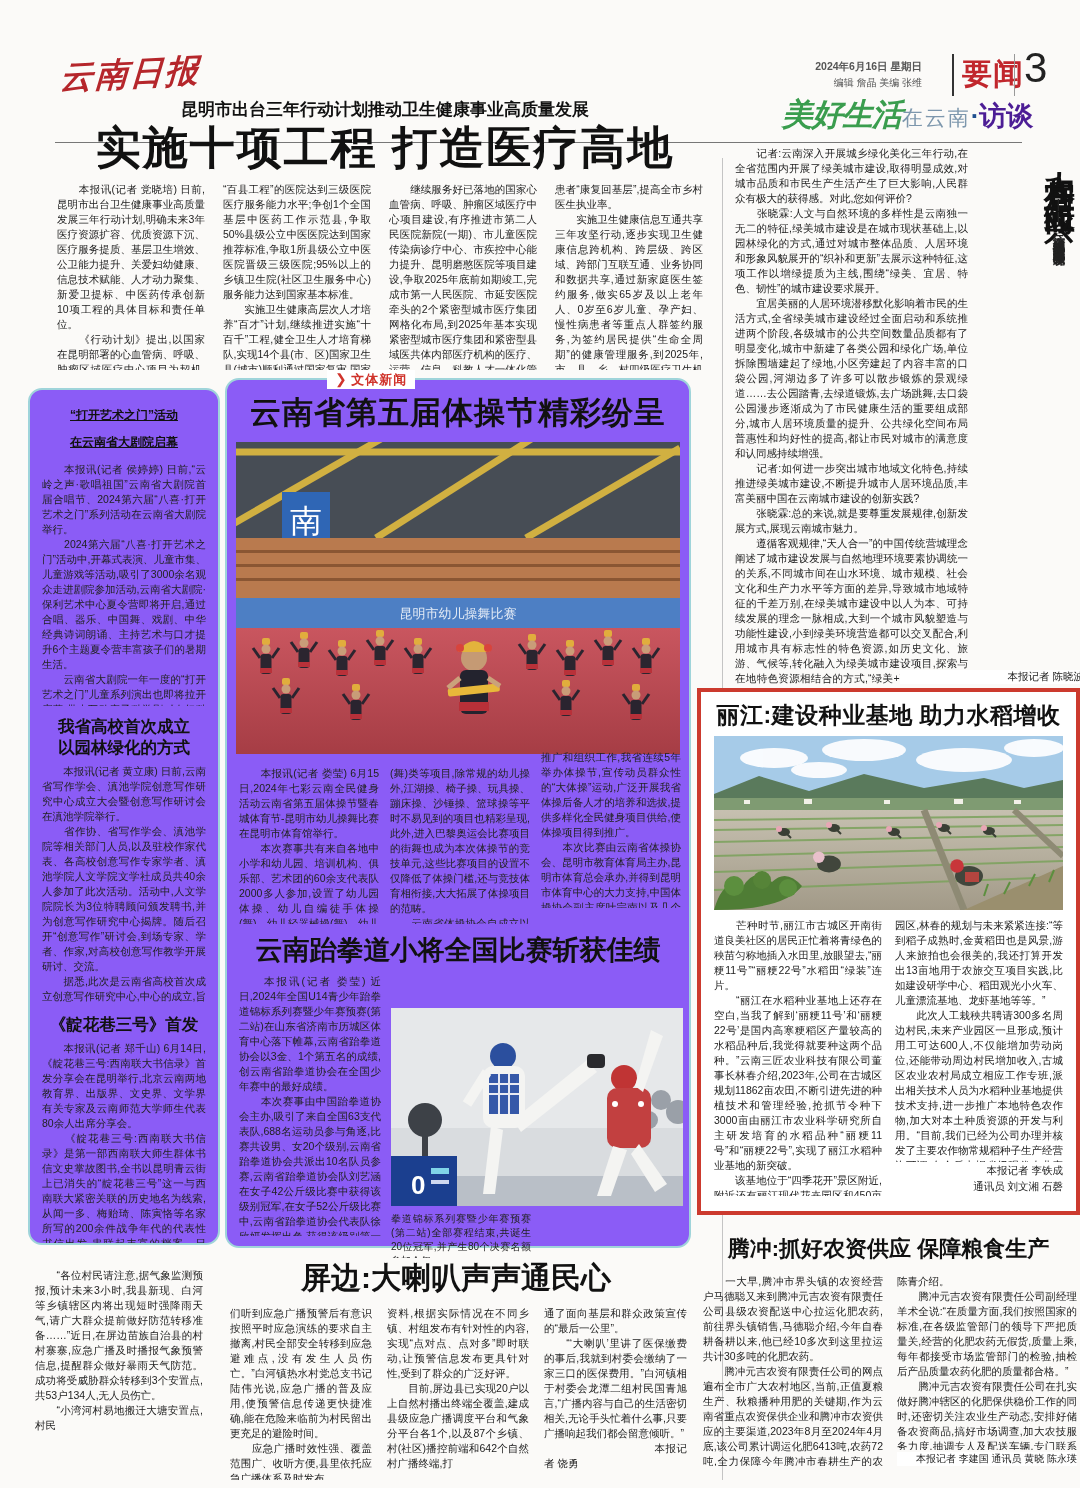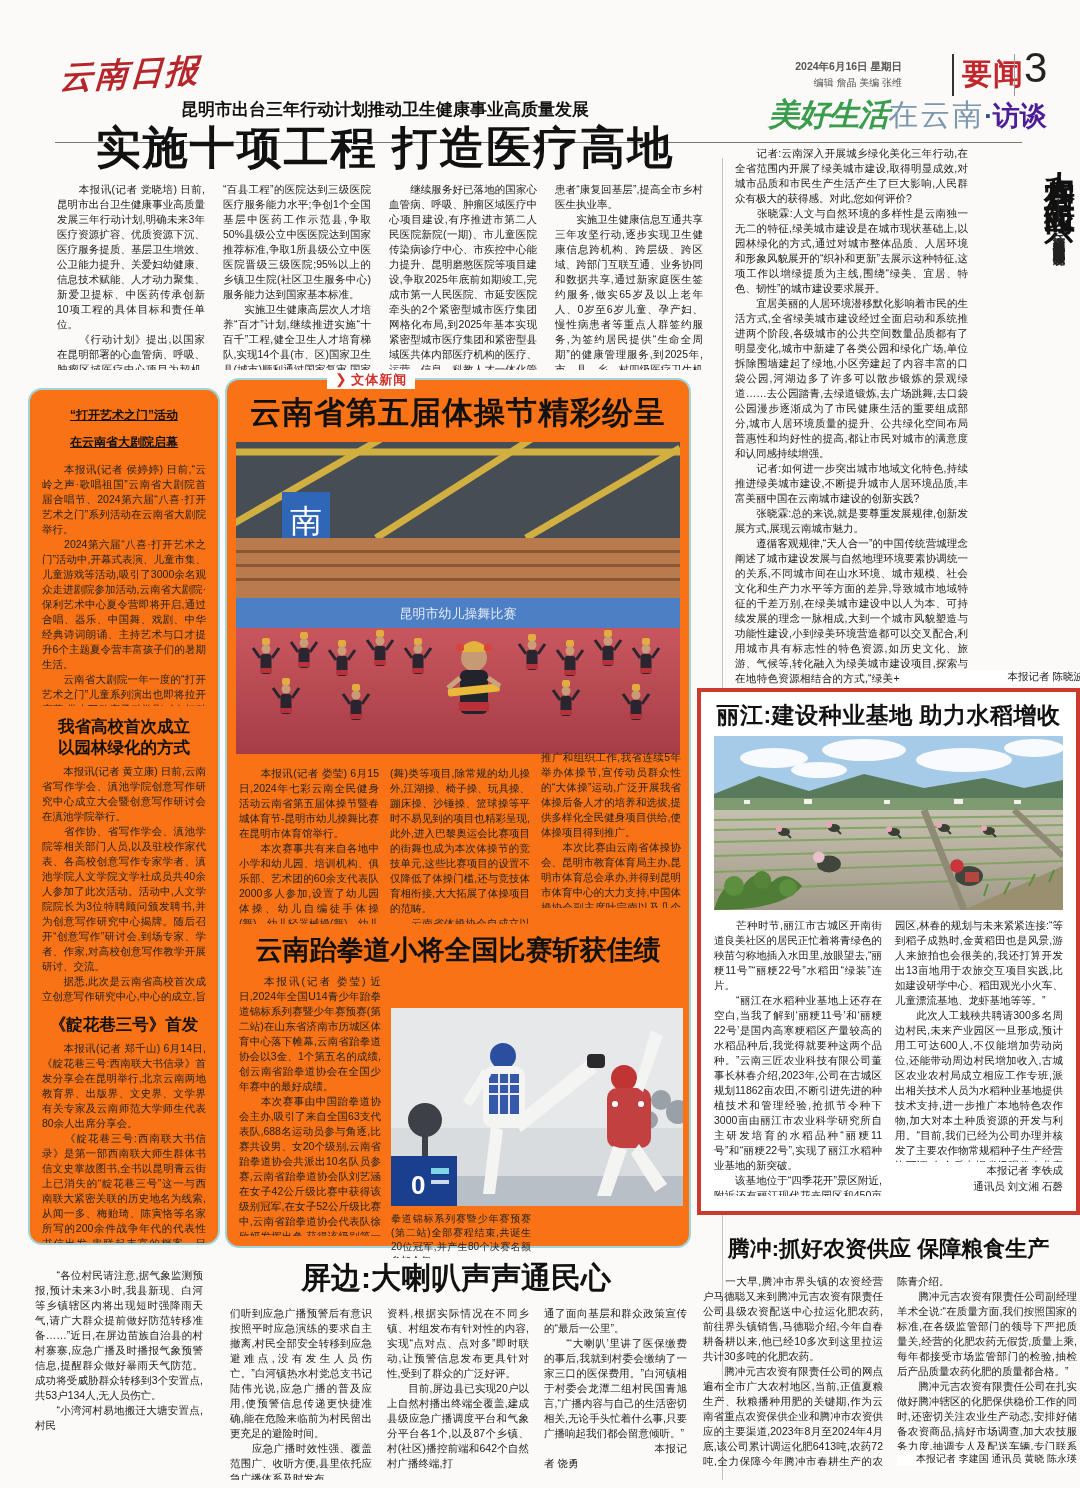--- a/index.html
+++ b/index.html
@@ -4,31 +4,31 @@
 <style>
   html,body{margin:0;padding:0;}
   body{width:1080px;height:1488px;position:relative;background:#fbfaf8;
        font-family:"Liberation Sans","DejaVu Sans",sans-serif;color:#1a1a1a;}
   .abs{position:absolute;}
   .bodytext{font-size:10.5px;line-height:15px;text-align:justify;
             white-space:pre-wrap;overflow:hidden;color:#222;}
   .smalltext{font-size:10px;line-height:14px;}
   .headline{font-weight:700;color:#111;text-align:center;}
   .rule{background:#777;}
-  .tealbox{border:2px solid #9fd4da;border-radius:14px;background:#f97316;}
+  .tealbox{border:2px solid #9fd4da;border-radius:14px;background:#8b5cf6;}
   .byline{font-size:10.5px;color:#222;text-align:right;background:#fff;}
   svg{display:block;}
 </style>
 </head>
 <body>
 
 <div class="abs" style="left:60px;top:52px;font-family:'DejaVu Serif',serif;font-weight:700;font-style:italic;
             font-size:33px;color:#b5262b;transform:rotate(-3deg) skewX(-6deg);letter-spacing:2px;">云南日报</div>
 
-<div class="abs" style="left:750px;top:60px;width:152px;text-align:right;color:#555;">
+<div class="abs" style="left:770px;top:60px;width:152px;text-align:right;color:#555;">
   <div style="font-size:10.5px;font-weight:700;">2024年6月16日 星期日</div>
   <div style="font-size:10px;margin-top:2px;">编辑 詹晶  美编 张维</div>
 </div>
 <div class="abs" style="left:952px;top:54px;width:2px;height:42px;background:#333;"></div>
 <div class="abs" style="left:962px;top:54px;font-size:30px;font-weight:700;color:#c1272d;letter-spacing:1px;">要闻</div>
 <div class="abs" style="left:1014px;top:54px;width:1px;height:42px;background:#999;"></div>
 <div class="abs" style="left:1024px;top:44px;font-size:42px;color:#222;">3</div>
 <div class="abs rule" style="left:55px;top:142px;width:967px;height:1px;"></div>
 <div class="abs" style="left:722px;top:158px;width:1px;height:1322px;background:#c4c4c4;"></div>
 
@@ -36,21 +36,21 @@
 <div class="abs headline" style="left:55px;top:118px;width:660px;font-size:45px;letter-spacing:2px;">实施十项工程 打造医疗高地</div>
 <div class="abs bodytext" style="left:57px;top:182px;width:148px;height:188px;">　　本报讯(记者 党晓培) 日前,昆明市出台卫生健康事业高质量发展三年行动计划,明确未来3年医疗资源扩容、优质资源下沉、医疗服务提质、基层卫生增效、公卫能力提升、关爱妇幼健康、信息技术赋能、人才动力聚集、新爱卫提标、中医药传承创新10项工程的具体目标和责任单位。
 　　《行动计划》提出,以国家在昆明部署的心血管病、呼吸、肿瘤区域医疗中心项目为契机,打造医疗高地,稳步提升国家三级公立医院绩效考核成绩,市延安医院进入全国前100名,市第一人民医院进入全国前300名,市儿童医院进入专科全国前8名,市中医医院进入专科全国前40名,同时,力争80%纳入</div>
 <div class="abs bodytext" style="left:223px;top:182px;width:148px;height:188px;">“百县工程”的医院达到三级医院医疗服务能力水平;争创1个全国基层中医药工作示范县,争取50%县级公立中医医院达到国家推荐标准,争取1所县级公立中医医院晋级三级医院;95%以上的乡镇卫生院(社区卫生服务中心)服务能力达到国家基本标准。
 　　实施卫生健康高层次人才培养“百才”计划,继续推进实施“十百千”工程,健全卫生人才培育梯队,实现14个县(市、区)国家卫生县(城市)顺利通过国家复审,国家卫生乡镇覆盖率提升至30%;全市居民健康素养水平达到30%以上;争取建成昆明磨憨医院,磨憨国际口岸城市的医疗卫生服务能力水平和跨境医疗服务辐射能力全面提高。</div>
 <div class="abs bodytext" style="left:389px;top:182px;width:148px;height:188px;">　　继续服务好已落地的国家心血管病、呼吸、肿瘤区域医疗中心项目建设,有序推进市第二人民医院新院(一期)、市儿童医院传染病诊疗中心、市疾控中心能力提升、昆明磨憨医院等项目建设,争取2025年底前如期竣工,完成市第一人民医院、市延安医院牵头的2个紧密型城市医疗集团网格化布局,到2025年基本实现紧密型城市医疗集团和紧密型县域医共体内部医疗机构的医疗、运营、信息、科教人才一体化管理,实施对口帮扶和“组团式”帮扶行动,推动优质医疗资源向薄弱地区下沉,组织7家市级医院下沉帮扶医疗资源薄弱的县区,并实施50个基层中医康复服务能力提升项目,推动农村</div>
 <div class="abs bodytext" style="left:555px;top:182px;width:148px;height:188px;">患者“康复回基层”,提高全市乡村医生执业率。
 　　实施卫生健康信息互通共享三年攻坚行动,逐步实现卫生健康信息跨机构、跨层级、跨区域、跨部门互联互通、业务协同和数据共享,通过新家庭医生签约服务,做实65岁及以上老年人、0岁至6岁儿童、孕产妇、慢性病患者等重点人群签约服务,为签约居民提供“生命全周期”的健康管理服务,到2025年,市、县、乡、村四级医疗卫生机构服务能力和水平将明显提升,中医药振兴发展取得明显进展,全方位全周期健康服务体系逐步完善,医学科技水平和创新能力不断提升,居民身心健康素质明显提高。</div>
 
 <div class="abs" style="left:735px;top:94px;width:345px;text-align:center;white-space:nowrap;">
-  <span style="font-family:'DejaVu Serif',serif;font-style:italic;font-weight:700;font-size:31px;color:#3a9d4e;letter-spacing:-1px;">美好生活</span><span style="font-size:30px;color:#7d97ad;letter-spacing:2px;">在云南</span><span style="font-size:26px;color:#1f4f8f;font-weight:700;">·</span><span style="font-size:27px;color:#4c1d95;font-weight:700;">访谈</span>
+  <span style="font-family:'DejaVu Serif',serif;font-style:italic;font-weight:700;font-size:31px;color:#3a9d4e;letter-spacing:-1px;">美好生活</span><span style="font-size:21px;color:#7d97ad;letter-spacing:2px;">在云南</span><span style="font-size:26px;color:#1f4f8f;font-weight:700;">·</span><span style="font-size:27px;color:#4c1d95;font-weight:700;">访谈</span>
 </div>
 
 <div class="abs" style="left:735px;top:146px;width:345px;height:540px;overflow:hidden;">
   <div style="float:right;width:104px;height:290px;writing-mode:vertical-rl;margin:0 0 6px 8px;overflow:hidden;">
     <span style="font-size:31px;font-weight:700;color:#111;letter-spacing:4px;">人和宜居 向绿而兴</span>
     <span style="font-size:12px;font-weight:700;color:#222;margin-top:4px;letter-spacing:1px;">——访云南省城乡规划设计研究院总规划师张晓霖</span>
   </div>
   <div class="bodytext" style="height:540px;">　　记者:云南深入开展城乡绿化美化三年行动,在全省范围内开展了绿美城市建设,取得明显成效,对城市品质和市民生产生活产生了巨大影响,人民群众有极大的获得感。对此,您如何评价?
 　　张晓霖:人文与自然环境的多样性是云南独一无二的特征,绿美城市建设是在城市现状基础上,以园林绿化的方式,通过对城市整体品质、人居环境和形象风貌展开的“织补和更新”去展示这种特征,这项工作以增绿提质为主线,围绕“绿美、宜居、特色、韧性”的城市建设要求展开。
 　　宜居美丽的人居环境潜移默化影响着市民的生活方式,全省绿美城市建设经过全面启动和系统推进两个阶段,各级城市的公共空间数量品质都有了明显变化,城市中新建了各类公园和绿化广场,单位拆除围墙建起了绿地,小区旁建起了内容丰富的口袋公园,河湖边多了许多可以散步锻炼的景观绿道……去公园踏青,去绿道锻炼,去广场跳舞,去口袋公园漫步逐渐成为了市民健康生活的重要组成部分,城市人居环境质量的提升、公共绿化空间布局普惠性和均好性的提高,都让市民对城市的满意度和认同感持续增强。

